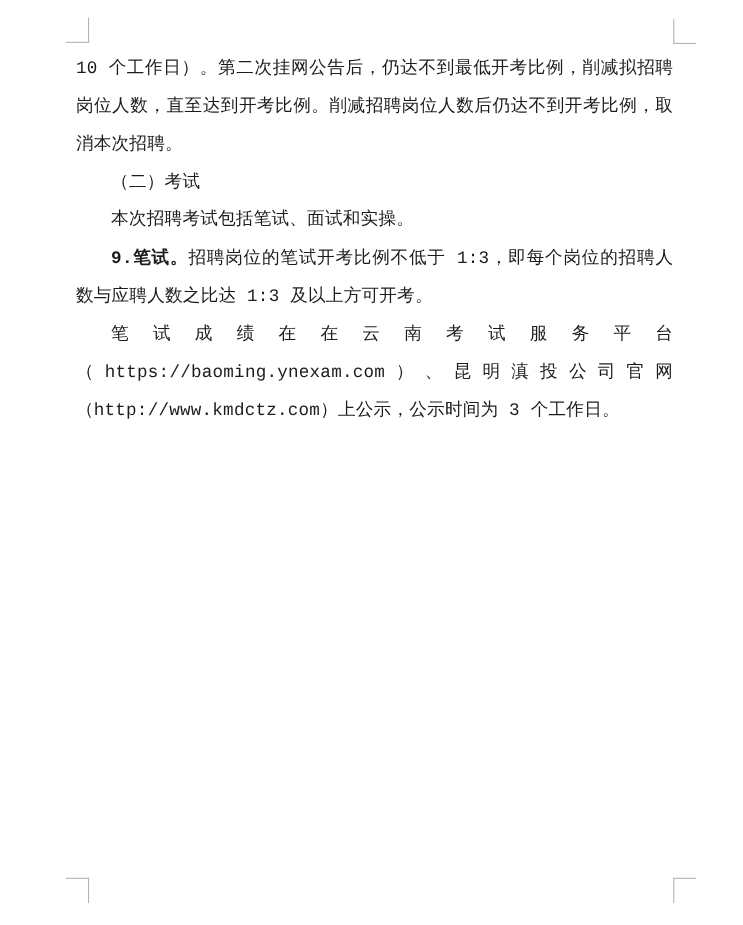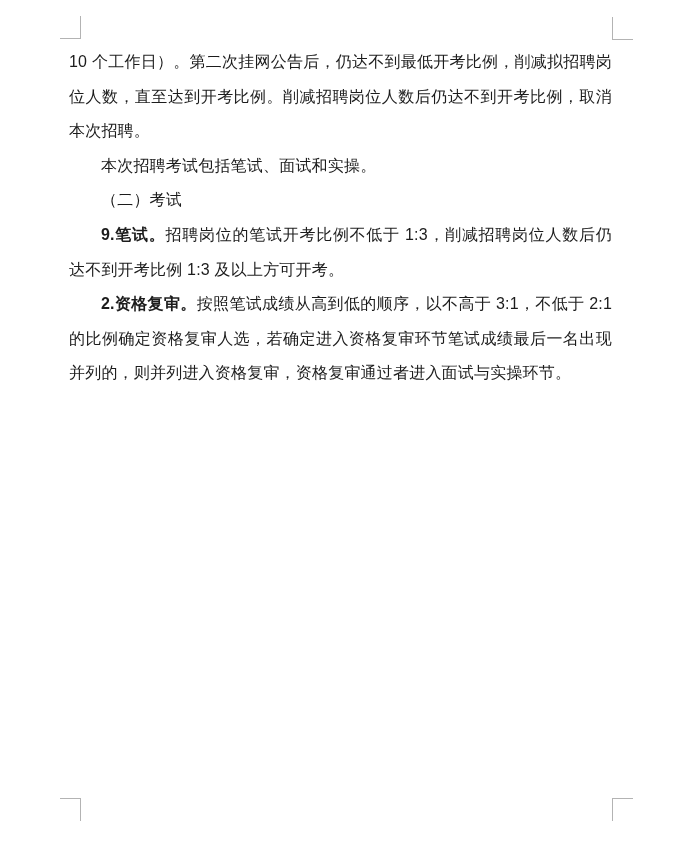--- a/index.html
+++ b/index.html
@@ -6,21 +6,21 @@
     margin: 0;
     padding: 0;
     background: #ffffff;
   }
   .page {
     position: relative;
     width: 675px;
     height: 841px;
     background: #ffffff;
     overflow: hidden;
-    font-family: Liberation Sans, sans-serif;
+    font-family: Liberation Mono, monospace;
   }
   
   .crop {
     position: absolute;
     width: 20px;
     height: 22px;
   }
   .crop.tl { left: 60px; top: 16px;  border-right: 1px solid #b3b3b3; border-bottom: 1px solid #b3b3b3; }
   .crop.tr { left: 612px; top: 17px; border-left: 1px solid #b3b3b3;  border-bottom: 1px solid #b3b3b3; }
   .crop.bl { left: 60px; top: 798px; border-right: 1px solid #b3b3b3; border-top: 1px solid #b3b3b3; }
@@ -46,18 +46,18 @@
 <body>
 
 <div class="page">
   <div class="crop tl" style="border-color: rgb(179, 179, 179);"></div>
   <div class="crop tr" style="border-color: rgb(179, 179, 179);"></div>
   <div class="crop bl" style="border-color: rgb(179, 179, 179);"></div>
   <div class="crop br" style="border-color: rgb(179, 179, 179);"></div>
 
   <div class="body-text" style="color: rgb(28, 28, 28);">
       <p class="para"><span>10 个工作日）。第二次挂网公告后，仍达不到最低开考比例，削减拟招聘岗位人数，直至达到开考比例。削减招聘岗位人数后仍达不到开考比例，取消本次招聘。</span></p>
+      <p class="para indent"><span>（二）考试</span></p>
       <p class="para indent"><span>本次招聘考试包括笔试、面试和实操。</span></p>
-      <p class="para indent"><span>（二）考试</span></p>
-      <p class="para indent"><span class="run-bold">9.笔试。</span><span>招聘岗位的笔试开考比例不低于 1:3，削减招聘岗位人数后仍达不到开考比例 1:3 及以上方可开考。</span></p>
-      <p class="para indent"><span class="run-bold">2.资格复审。</span><span>按照笔试成绩从高到低的顺序，以不高于 3:1，不低于 2:1 的比例确定资格复审人选，若确定进入资格复审环节笔试成绩最后一名出现并列的，则并列进入资格复审，资格复审通过者进入面试与实操环节。</span></p>
+      <p class="para indent"><span class="run-bold">9.笔试。</span><span>招聘岗位的笔试开考比例不低于 1:3，即每个岗位的招聘人数与应聘人数之比达 1:3 及以上方可开考。</span></p>
+      <p class="para indent"><span>笔试成绩在在云南考试服务平台（https://baoming.ynexam.com）、昆明滇投公司官网（http://www.kmdctz.com）上公示，公示时间为 3 个工作日。</span></p>
     </div>
 </div>
 
 </body></html>

